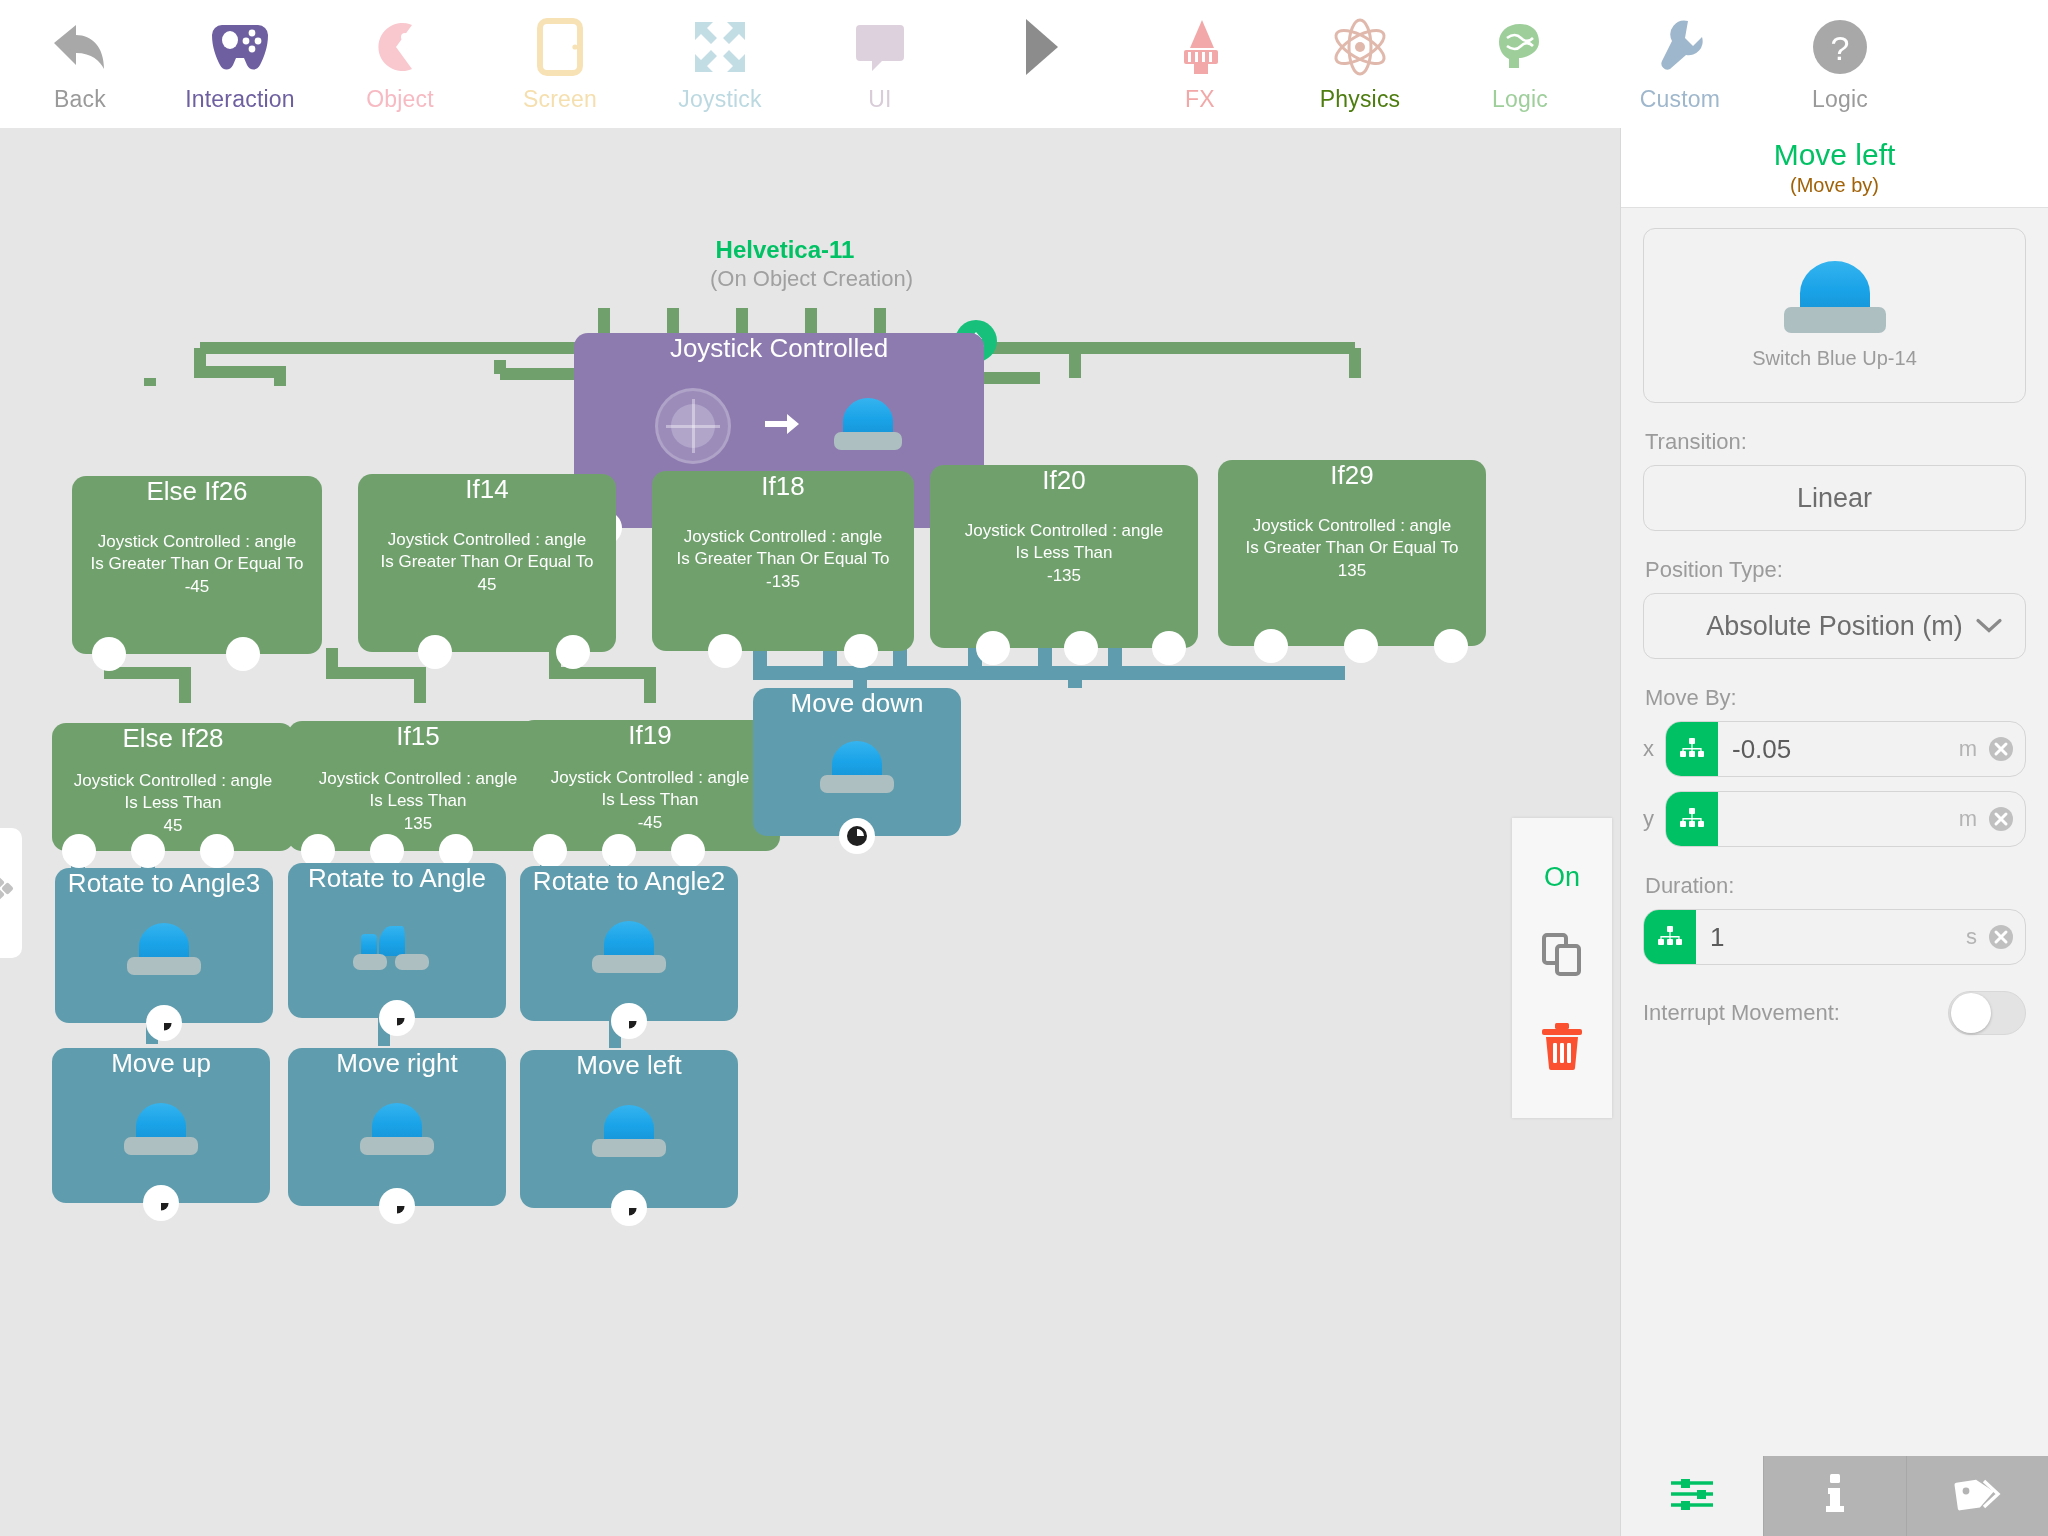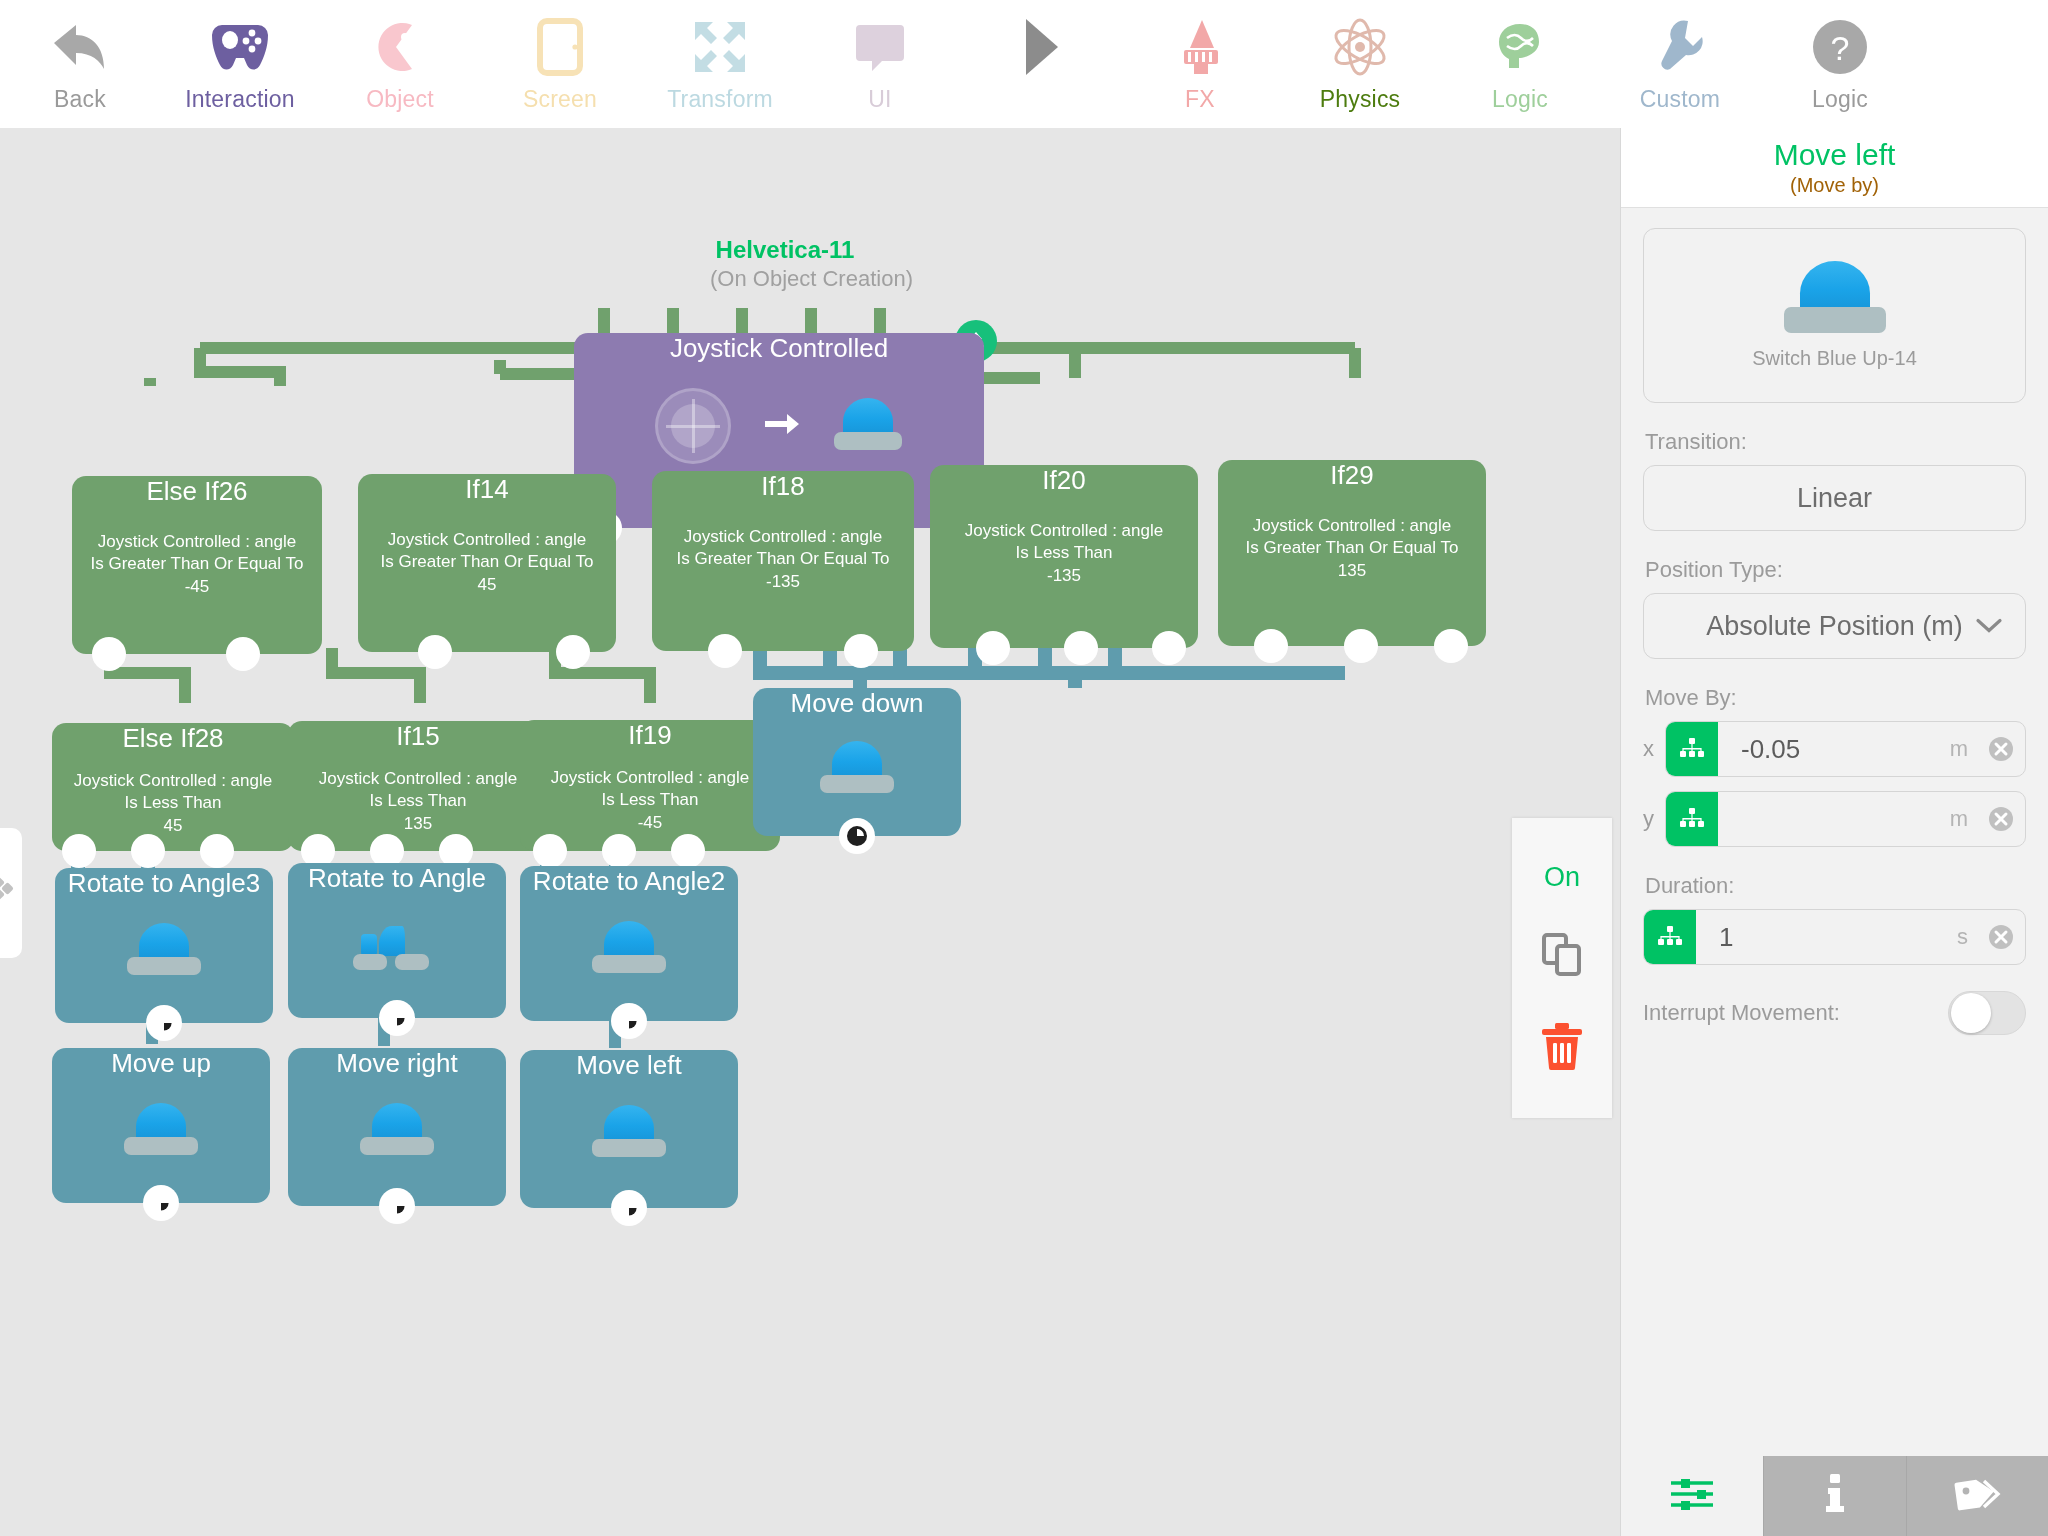--- a/index.html
+++ b/index.html
@@ -172,23 +172,23 @@
     display: flex; align-items: center; justify-content: center;
     color: #6d6d6d; font-size: 27px;
     position: relative;
   }
   .pill .chev { position: absolute; right: 22px; top: 50%; transform: translateY(-50%); }
 
   .numrow { display: flex; align-items: center; margin-bottom: 14px; }
   .numrow .axis { width: 22px; color: #9b9b9b; font-size: 22px; }
   .numrow .inputwrap {
     flex: 1; height: 56px;
-    border: 1px solid #d5d5d5; border-radius: 10px;
+    border: 1px solid #d5d5d5; border-radius: 16px;
     background: #f2f2f2; display: flex; align-items: center;
-    overflow: hidden; position: relative; gap: 9px;
+    overflow: hidden; position: relative;
   }
   .tree-btn {
     width: 52px; height: 56px; background: #00c264;
     display: flex; align-items: center; justify-content: center;
     flex: 0 0 52px;
   }
   .numval { flex: 1; padding-left: 14px; color: #5c5c5c; font-size: 26px; }
   .unit { color: #b4b4b4; font-size: 22px; padding-right: 10px; }
   .clearbtn { padding-right: 10px; display: flex; align-items: center; }
 
@@ -265,21 +265,21 @@
 
   <div class="tool">
     <span class="glyph">
       <svg width="58" height="58" viewBox="0 0 58 58" fill="#c3dde4">
         <path d="M4 4 h18 l-6 6 l10 10 l-6 6 l-10 -10 l-6 6 Z"></path>
         <path d="M54 4 h-18 l6 6 l-10 10 l6 6 l10 -10 l6 6 Z"></path>
         <path d="M4 54 h18 l-6 -6 l10 -10 l-6 -6 l-10 10 l-6 -6 Z"></path>
         <path d="M54 54 h-18 l6 -6 l-10 -10 l6 -6 l10 10 l6 -6 Z"></path>
       </svg>
     </span>
-    <span class="tlabel" style="color:#bcd9e1">Transform</span>
+    <span class="tlabel" style="color:#bcd9e1">Joystick</span>
   </div>
 
   <div class="tool">
     <span class="glyph">
       <svg width="52" height="52" viewBox="0 0 52 52">
           <path d="M6 4 h40 a4 4 0 0 1 4 4 v28 a4 4 0 0 1 -4 4 h-18 l-10 10 v-10 h-12 a4 4 0 0 1 -4 -4 v-28 a4 4 0 0 1 4 -4 Z" fill="#ddd1dd"></path>
         </svg>
     </span>
     <span class="tlabel" style="color:#d8ccd8">UI</span>
   </div>

